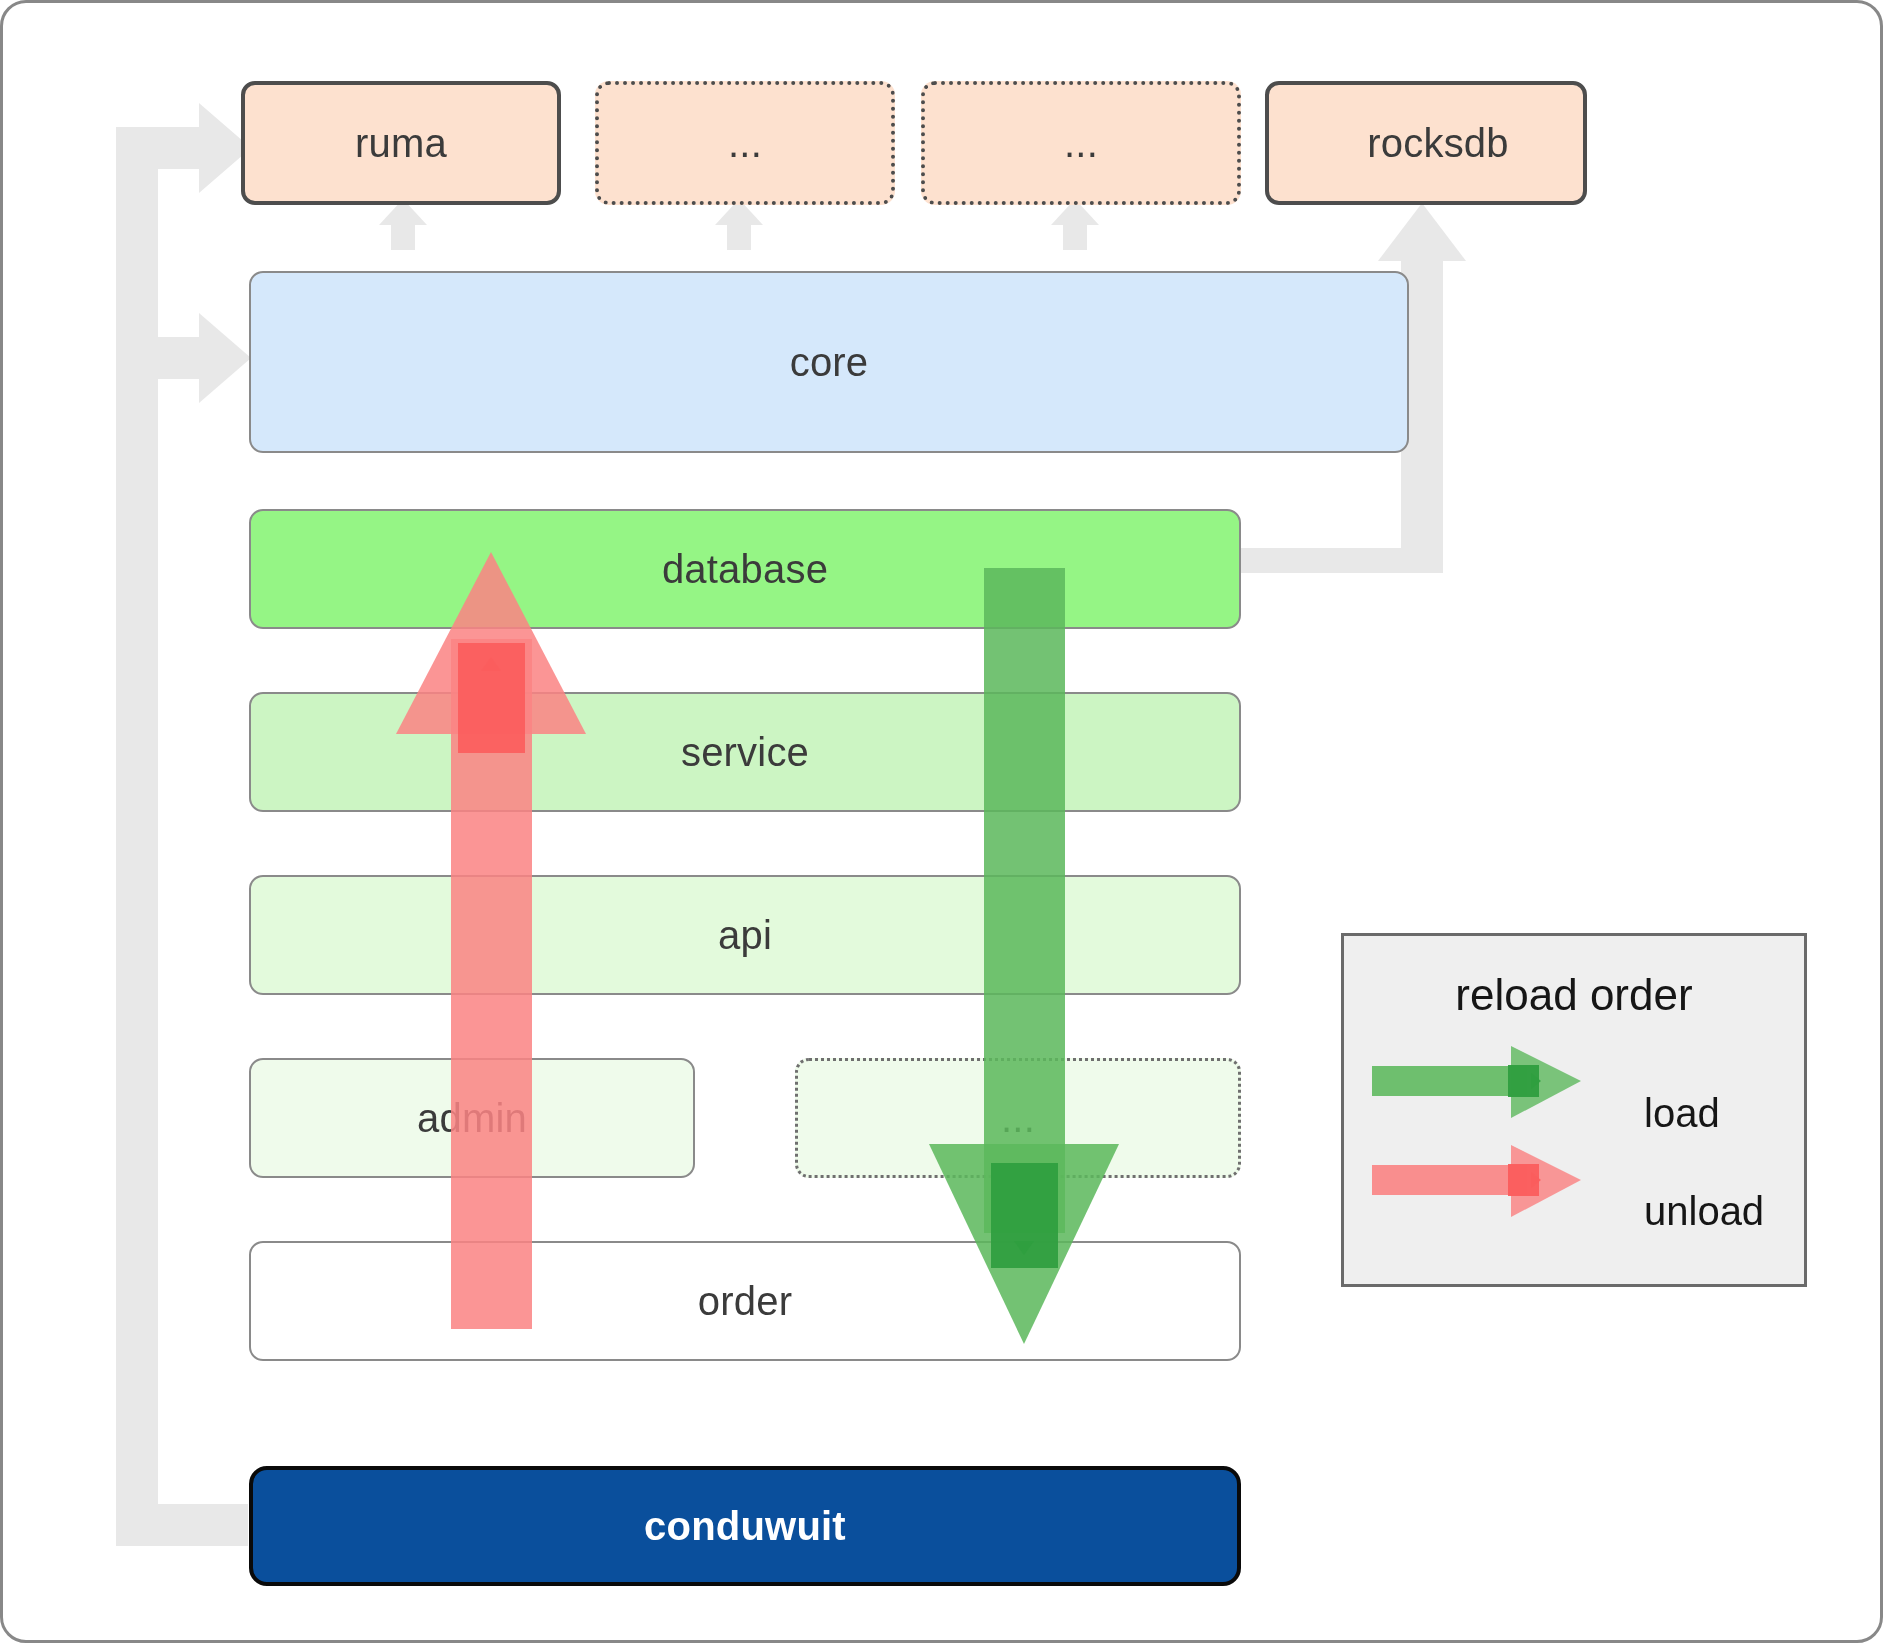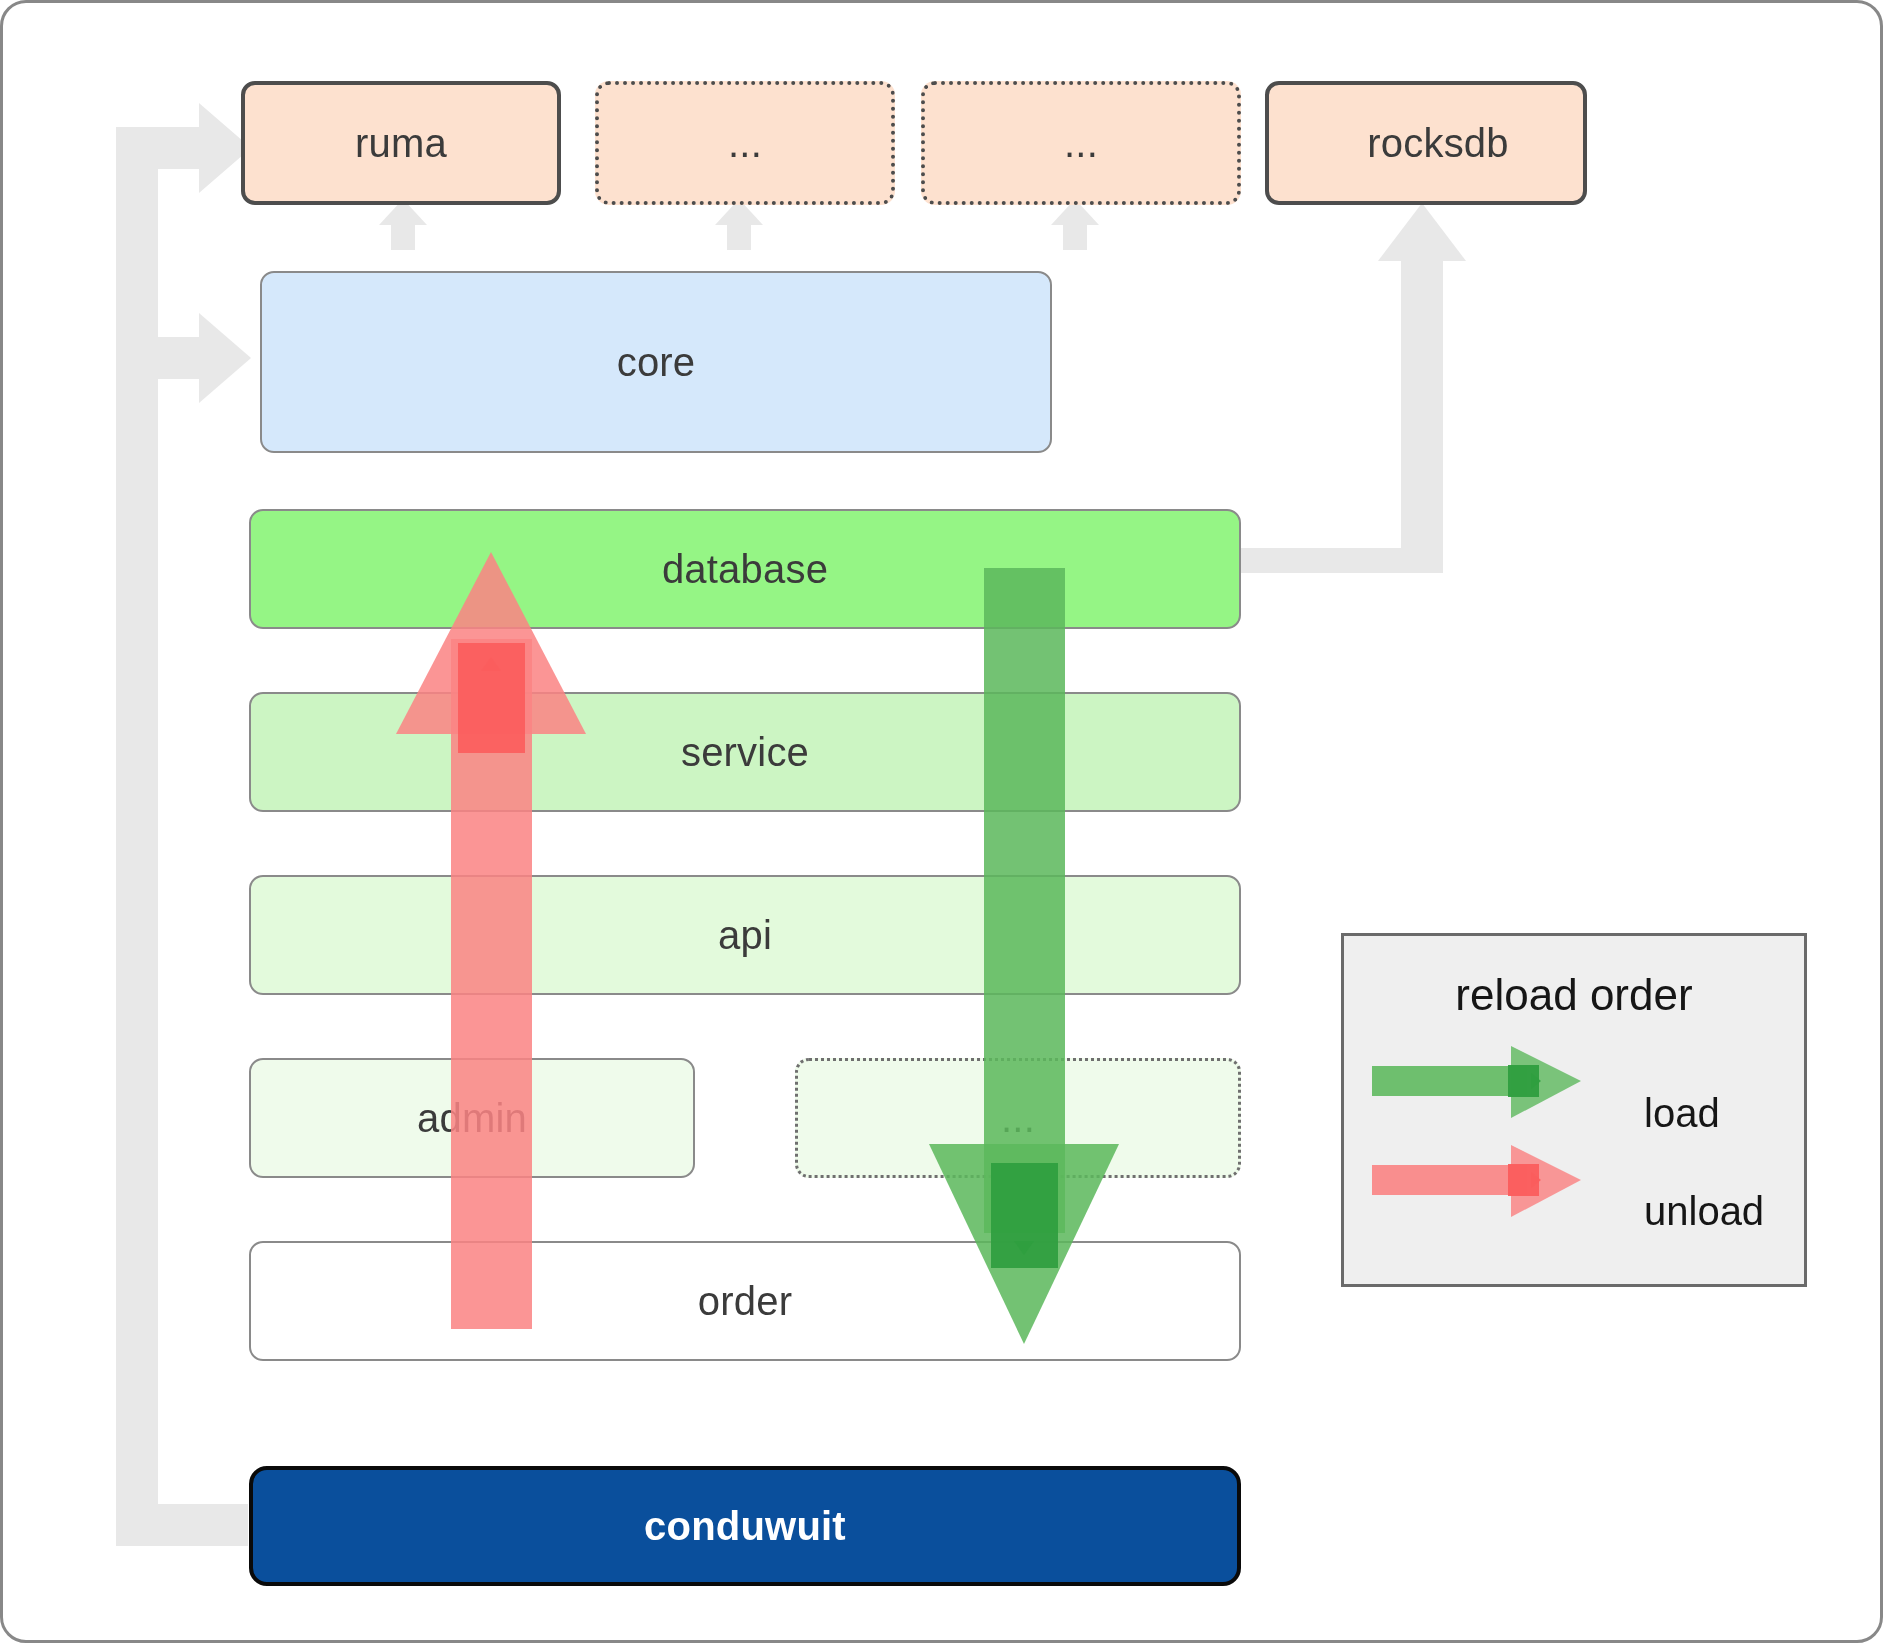--- a/index.html
+++ b/index.html
@@ -143,21 +143,21 @@
   </div>
 
   <div class="node peach dotted-dark" style="left:918px; top:78px; width:320px; height:124px;">
     <span class="lbl">...</span>
   </div>
 
   <div class="node peach solid-dark" style="left:1262px; top:78px; width:322px; height:124px;padding-left:24px;">
     <span class="lbl">rocksdb</span>
   </div>
 
-  <div class="node blue solid-gray" style="left:257px; top:268px; width:792px; height:182px;">
+  <div class="node blue solid-gray" style="left:246px; top:268px; width:1160px; height:182px;">
     <span class="lbl">core</span>
   </div>
 
   <div class="node green1 solid-gray" style="left:246px; top:506px; width:992px; height:120px;">
     <span class="lbl">database</span>
   </div>
 
   <div class="node green2 solid-gray" style="left:246px; top:689px; width:992px; height:120px;">
     <span class="lbl">service</span>
   </div>

